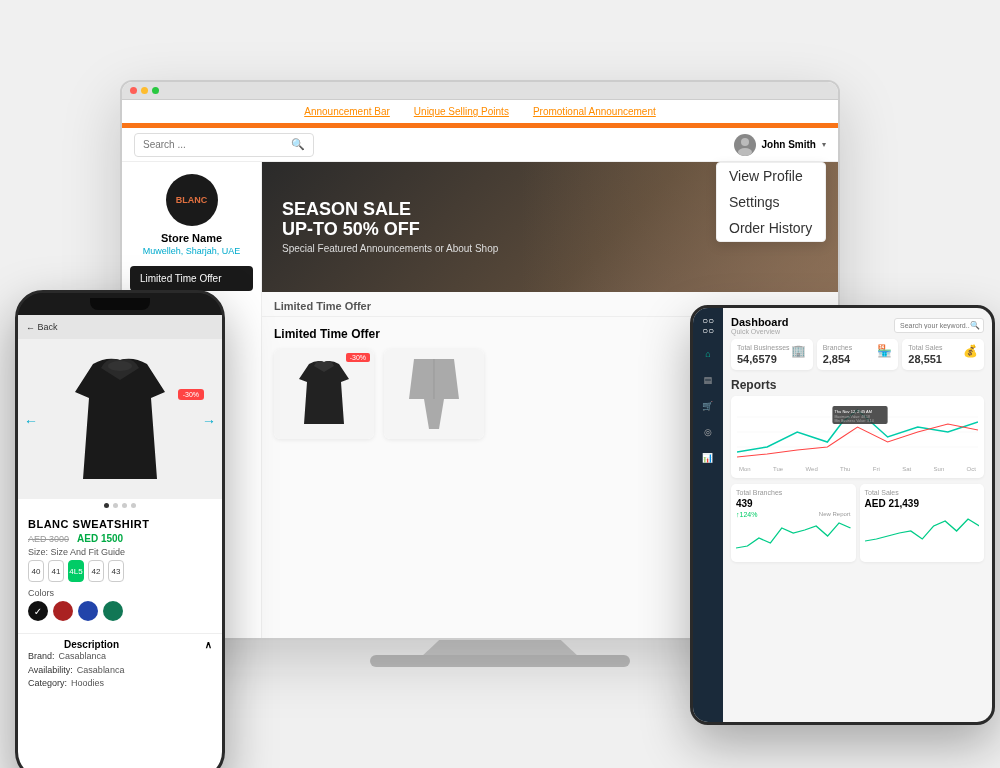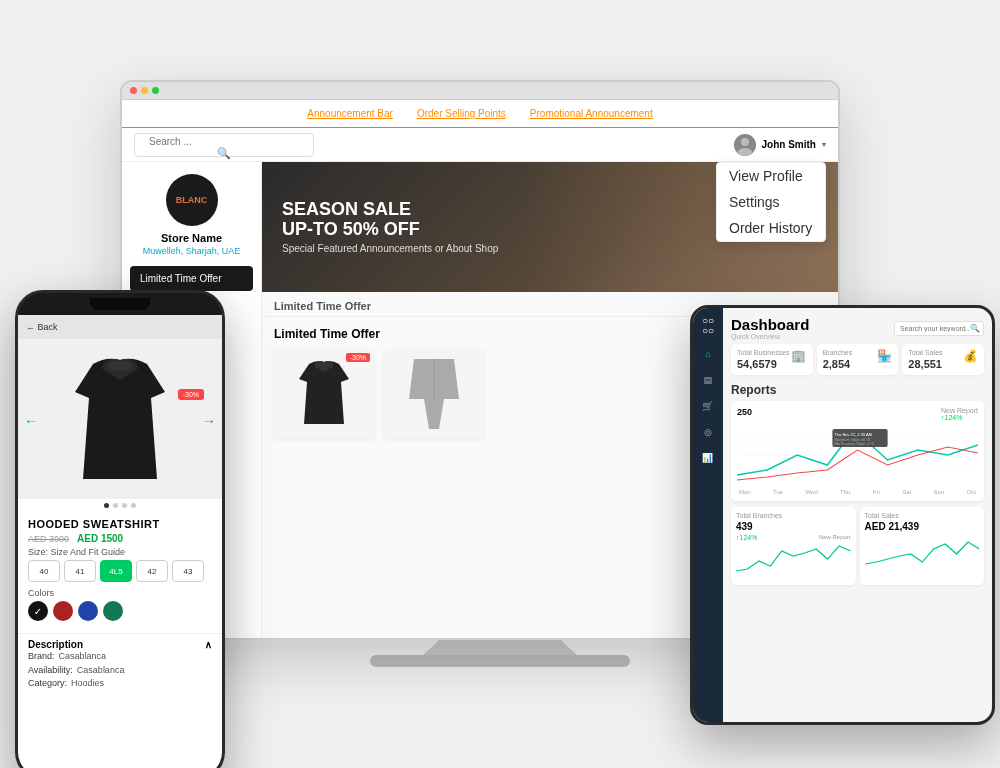--- a/index.html
+++ b/index.html
@@ -40,21 +40,21 @@
     .dot-green { background: #28c840; }
 
     
     .tabs-bar {
       height: 28px;
       background: #fff;
       display: flex;
       align-items: center;
       justify-content: center;
       gap: 24px;
-      border-bottom: 1px solid #f97316;
+      border-bottom: 5px solid #f97316;
     }
     .tab-item {
       font-size: 10px;
       color: #ff8c00;
       cursor: pointer;
       text-decoration: underline;
     }
 
     
     .search-bar-row {
@@ -67,21 +67,20 @@
       border-bottom: 1px solid #eee;
     }
     .search-input-wrap {
       display: flex;
       align-items: center;
       border: 1px solid #ddd;
       border-radius: 4px;
       padding: 2px 8px;
       width: 180px;
       height: 24px;
-      flex-direction: column;
     }
     .search-input-wrap input {
       border: none;
       outline: none;
       font-size: 10px;
       width: 150px;
       color: #999;
     }
     .search-icon { font-size: 11px; color: #999; }
     .user-menu {
@@ -322,21 +321,21 @@
     .dot { width: 5px; height: 5px; border-radius: 50%; background: #ccc; }
     .dot.active { background: #333; }
     .phone-product-info { padding: 6px 10px; }
     .product-title-phone { font-size: 11px; font-weight: 900; letter-spacing: 0.5px; }
     .price-row { display: flex; gap: 8px; align-items: center; margin: 3px 0; }
     .old-price { font-size: 9px; color: #999; text-decoration: line-through; }
     .new-price { font-size: 10px; color: #00aa44; font-weight: bold; }
     .size-label { font-size: 9px; color: #555; margin-bottom: 3px; }
     .sizes-row { display: flex; gap: 4px; margin-bottom: 6px; }
     .size-btn {
-      width: 32px; height: 22px;
+      width: 16px; height: 22px;
       border-radius: 4px;
       border: 1px solid #ccc;
       font-size: 8px;
       display: flex; align-items: center; justify-content: center;
       cursor: pointer;
       color: #333;
     }
     .size-btn.active { background: #00cc66; color: #fff; border-color: #00cc66; }
     .colors-label { font-size: 9px; color: #555; margin-bottom: 3px; }
     .colors-row { display: flex; gap: 5px; margin-bottom: 6px; }
@@ -355,20 +354,21 @@
       border-top: 1px solid #eee;
       padding: 5px 10px;
     }
     .desc-header {
       display: flex;
       justify-content: space-between;
       align-items: flex-start;
       font-size: 10px;
       font-weight: bold;
       cursor: pointer;
+      margin-left: 36px;
     }
     .desc-content { font-size: 9px; color: #555; line-height: 1.5; }
     .desc-row { display: flex; gap: 4px; }
     .desc-key { color: #333; font-weight: 500; }
 
     
     .tablet {
       position: absolute;
       top: 305px;
       right: 5px;
@@ -416,21 +416,21 @@
       flex: 1;
       overflow-y: auto;
       padding: 8px;
     }
     .dash-header {
       display: flex;
       justify-content: space-between;
       align-items: center;
       margin-bottom: 4px;
     }
-    .dash-title { font-size: 15px; font-weight: bold; }
+    .dash-title { font-size: 11px; font-weight: bold; }
     .dash-subtitle { font-size: 7px; color: #aaa; }
     .dash-search {
       display: flex;
       align-items: center;
       border: 1px solid #ddd;
       border-radius: 3px;
       padding: 2px 5px;
       background: #fff;
       width: 90px;
     }
@@ -524,21 +524,21 @@
 
 <div class="monitor">
   <div class="monitor-top-bar">
     <div class="monitor-dot dot-red"></div>
     <div class="monitor-dot dot-yellow"></div>
     <div class="monitor-dot dot-green"></div>
   </div>
 
   <div class="tabs-bar">
     <span class="tab-item">Announcement Bar</span>
-    <span class="tab-item">Order Selling Points</span>
+    <span class="tab-item">Unique Selling Points</span>
     <span class="tab-item">Promotional Announcement</span>
   </div>
 
   <div class="search-bar-row">
     <div class="search-input-wrap">
       <input type="text" placeholder="Search ..." style="">
       <span class="search-icon">🔍</span>
     </div>
     <div class="user-menu">
       <div class="avatar">
@@ -632,21 +632,21 @@
     </div>
 
     <div class="dots-row">
       <div class="dot active"></div>
       <div class="dot"></div>
       <div class="dot"></div>
       <div class="dot"></div>
     </div>
 
     <div class="phone-product-info">
-      <div class="product-title-phone">HOODED SWEATSHIRT</div>
+      <div class="product-title-phone">BLANC SWEATSHIRT</div>
       <div class="price-row">
         <span class="old-price">AED 3000</span>
         <span class="new-price">AED 1500</span>
       </div>
 
       <div class="size-label">Size: Size And Fit Guide</div>
       <div class="sizes-row">
         <div class="size-btn">40</div>
         <div class="size-btn">41</div>
         <div class="size-btn active">4L5</div>
@@ -725,29 +725,20 @@
         <div class="stat-card">
           <div class="stat-icon">💰</div>
           <div class="stat-label">Total Sales</div>
           <div class="stat-value">28,551</div>
         </div>
       </div>
 
       <div class="reports-title">Reports</div>
 
       <div class="chart-area">
-        <div class="chart-labels-row">
-          <div>
-            <div class="chart-val">250</div>
-          </div>
-          <div>
-            <div style="font-size:7px;color:#999;">New Report</div>
-            <div class="chart-trend">↑124%</div>
-          </div>
-        </div>
         
         <svg class="chart-svg" viewBox="0 0 240 60" preserveAspectRatio="none">
 
           <line x1="0" y1="15" x2="240" y2="15" stroke="#f0f0f0" stroke-width="0.5"></line>
           <line x1="0" y1="30" x2="240" y2="30" stroke="#f0f0f0" stroke-width="0.5"></line>
           <line x1="0" y1="45" x2="240" y2="45" stroke="#f0f0f0" stroke-width="0.5"></line>
 
           <polyline points="0,50 30,45 60,30 90,40 105,20 120,8 150,35 180,25 210,30 240,20" fill="none" stroke="#00ccaa" stroke-width="1.5"></polyline>
 
           <polyline points="0,55 30,52 60,48 90,45 105,35 120,25 150,40 180,30 210,22 240,28" fill="none" stroke="#ff4444" stroke-width="1"></polyline>

